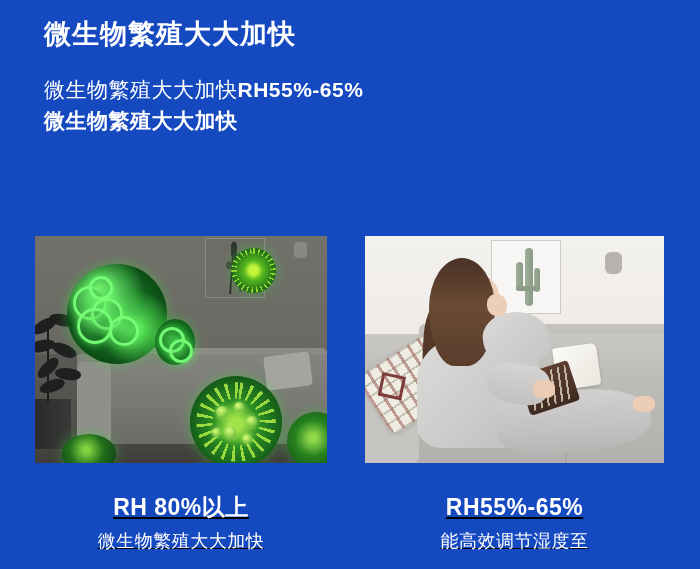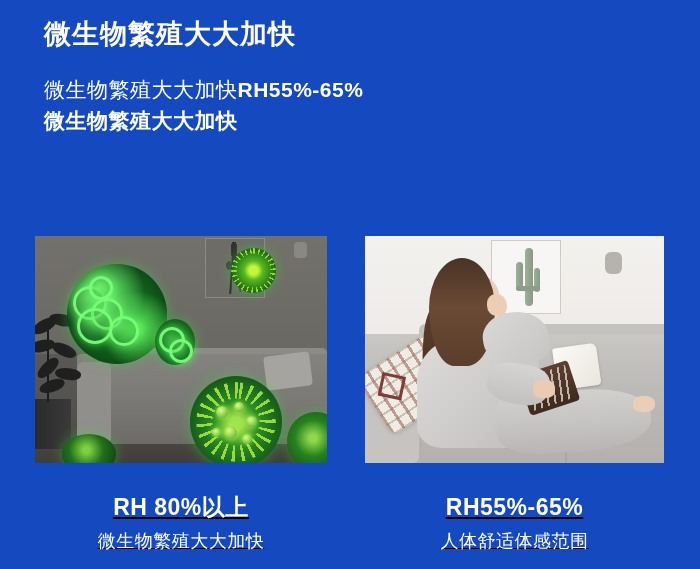--- a/index.html
+++ b/index.html
@@ -520,16 +520,16 @@
     </div>
   </div>
 
   <div class="caption-block caption-left">
     <div class="caption-title">RH 80%以上</div>
     <div class="caption-sub">微生物繁殖大大加快</div>
   </div>
 
   <div class="caption-block caption-right">
     <div class="caption-title">RH55%-65%</div>
-    <div class="caption-sub">人体舒适体感范围</div>
+    <div class="caption-sub">能高效调节湿度至</div>
   </div>
 
 </div>
 
 </body></html>

